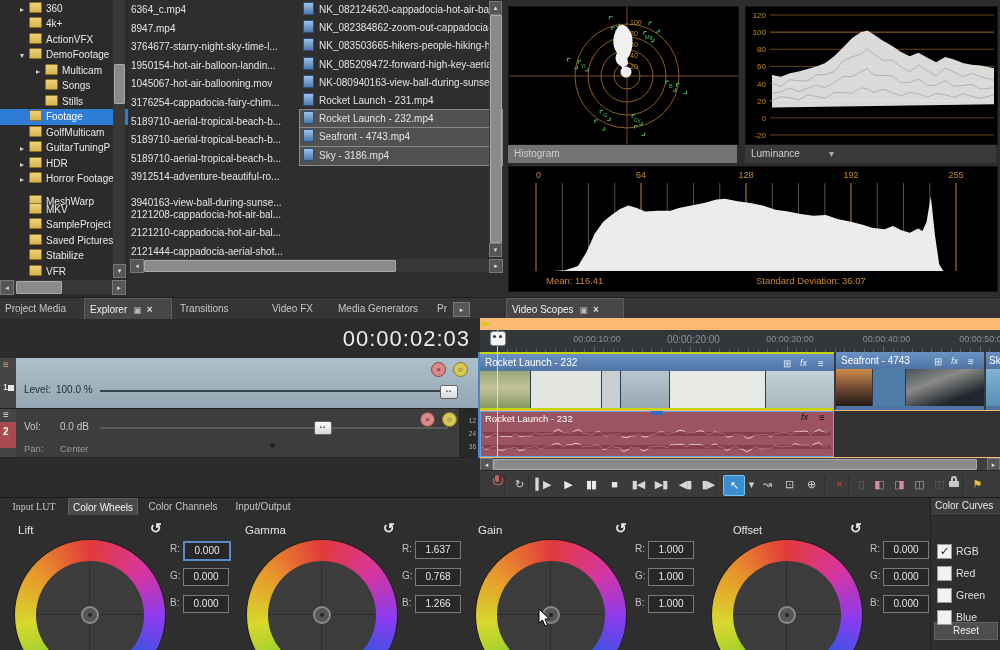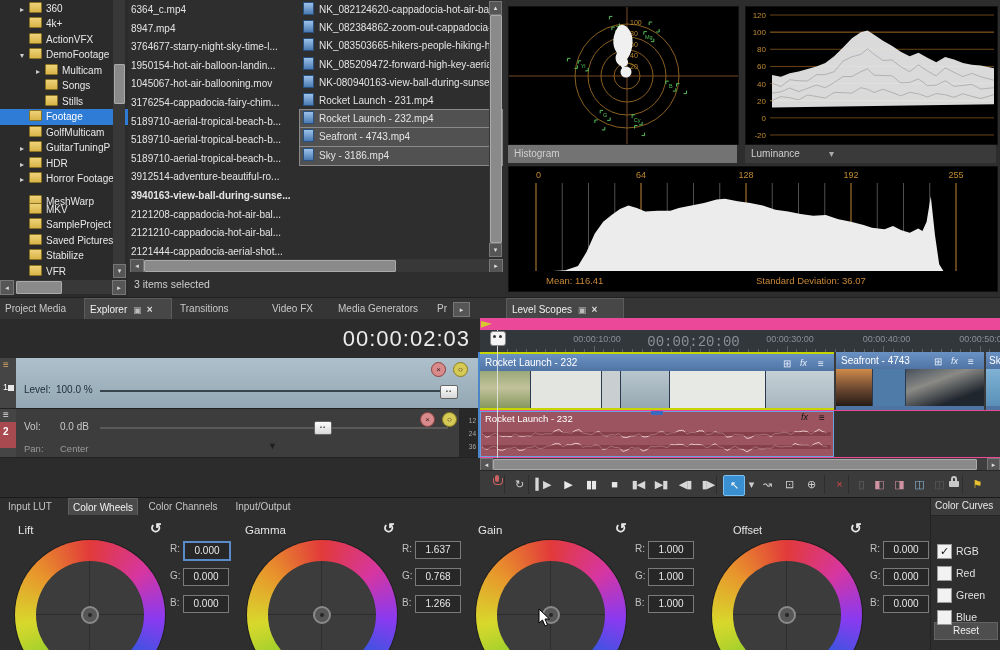--- a/index.html
+++ b/index.html
@@ -86,21 +86,21 @@
       <div class="frow" style="left: 3px; top: 1px; width: 168px;"><span>6364_c.mp4</span></div>
       <div class="frow" style="left: 3px; top: 19.6px; width: 168px;"><span>8947.mp4</span></div>
       <div class="frow" style="left: 3px; top: 38.2px; width: 168px;"><span>3764677-starry-night-sky-time-l...</span></div>
       <div class="frow" style="left: 3px; top: 56.8px; width: 168px;"><span>1950154-hot-air-balloon-landin...</span></div>
       <div class="frow" style="left: 3px; top: 75.4px; width: 168px;"><span>1045067-hot-air-ballooning.mov</span></div>
       <div class="frow" style="left: 3px; top: 94px; width: 168px;"><span>3176254-cappadocia-fairy-chim...</span></div>
       <div class="frow" style="left: 3px; top: 112.6px; width: 168px;"><span>5189710-aerial-tropical-beach-b...</span></div>
       <div class="frow" style="left: 3px; top: 131.2px; width: 168px;"><span>5189710-aerial-tropical-beach-b...</span></div>
       <div class="frow" style="left: 3px; top: 149.8px; width: 168px;"><span>5189710-aerial-tropical-beach-b...</span></div>
       <div class="frow" style="left: 3px; top: 168.4px; width: 168px;"><span>3912514-adventure-beautiful-ro...</span></div>
-      <div class="frow" style="left: 3px; top: 187px; width: 168px; font-weight: bold;"><span>3940163-view-ball-during-sunse...</span></div>
+      <div class="frow" style="left: 3px; top: 194px; width: 168px;"><span>3940163-view-ball-during-sunse...</span></div>
       <div class="frow" style="left: 3px; top: 205.6px; width: 168px;"><span>2121208-cappadocia-hot-air-bal...</span></div>
       <div class="frow" style="left: 3px; top: 224.2px; width: 168px;"><span>2121210-cappadocia-hot-air-bal...</span></div>
       <div class="frow" style="left: 3px; top: 242.8px; width: 168px;"><span>2121444-cappadocia-aerial-shot...</span></div>
       <div class="frow" style="left: 172px; top: 1px; width: 202px;"><span class="fico"></span><span>NK_082124620-cappadocia-hot-air-bal...</span></div>
       <div class="frow" style="left: 172px; top: 19.2px; width: 202px;"><span class="fico"></span><span>NK_082384862-zoom-out-cappadocia-...</span></div>
       <div class="frow" style="left: 172px; top: 37.4px; width: 202px;"><span class="fico"></span><span>NK_083503665-hikers-people-hiking-h...</span></div>
       <div class="frow" style="left: 172px; top: 55.6px; width: 202px;"><span class="fico"></span><span>NK_085209472-forward-high-key-aeria...</span></div>
       <div class="frow" style="left: 172px; top: 73.8px; width: 202px;"><span class="fico"></span><span>NK-080940163-view-ball-during-sunse...</span></div>
       <div class="frow" style="left: 172px; top: 92px; width: 202px;"><span class="fico"></span><span>Rocket Launch - 231.mp4</span></div>
       <div class="frow fsel" style="left: 172px; top: 110.2px; width: 202px;"><span class="fico"></span><span>Rocket Launch - 232.mp4</span></div>
@@ -109,23 +109,20 @@
     </div>
 <div class="abs" style="left:489px;top:1px;width:13px;height:256px;background:#383838;">
   <div class="sbtn" style="left:0;top:0;width:11px;height:12px;line-height:12px;">▴</div>
   <div class="sbtn" style="left:0;bottom:0;width:11px;height:12px;line-height:12px;">▾</div>
   <div class="thumbbar abs" style="left:1px;top:14px;width:10px;height:226px;"></div>
 </div>
 <div class="abs" style="left:130px;top:259px;width:373px;height:13px;background:#383838;">
   <div class="sbtn" style="left:0;top:0;width:12px;height:12px;line-height:12px;">◂</div>
   <div class="thumbbar abs" style="left:14px;top:1px;width:250px;height:10px;"></div>
   <div class="sbtn" style="right:0;top:0;width:12px;height:12px;line-height:12px;">▸</div>
-</div>
-<div class="abs" style="left:128px;top:272px;width:377px;height:25px;background:#2e2e2e;">
-  <span class="abs" style="left:6px;top:6px;color:#cfcfcf;font-size:10.5px;">3 items selected</span>
 </div>
 
 <div class="abs" style="left:505px;top:0;width:495px;height:297px;background:#2d2d2d;"></div>
 <div class="scopebox" id="vectorbox" style="left:508px;top:6px;width:229px;height:137px;"><svg width="229" height="137" viewBox="0 0 229 137">
         <line x1="0" y1="69" x2="229" y2="69" stroke="#7a4a28" stroke-width="1"></line>
         <line x1="118" y1="0" x2="118" y2="137" stroke="#7a4a28" stroke-width="1"></line>
         <circle cx="118" cy="69" r="13" fill="none" stroke="#8a6020" stroke-width="1"></circle>
         <circle cx="118" cy="69" r="26" fill="none" stroke="#8a6020" stroke-width="1"></circle>
         <circle cx="118" cy="69" r="39" fill="none" stroke="#8a6020" stroke-width="1"></circle>
         <circle cx="118" cy="69" r="52" fill="none" stroke="#8a6020" stroke-width="1"></circle>
@@ -214,21 +211,21 @@
       </svg></div>
 
 <div class="abs" id="tabbar" style="left:0;top:297px;width:1000px;height:21px;background:#353535;border-top:1px solid #202020;border-bottom:1px solid #202020;">
       <div class="tab" style="left: 5px; width: 70px; overflow: hidden; box-sizing: border-box;"><span>Project Media</span></div>
       <div class="tab atab" style="left: 84px; width: 88px; overflow: hidden; box-sizing: border-box;"><span>Explorer</span><span style="margin-left: 6px; font-size: 9px; color: rgb(187, 187, 187);">▣</span><span style="margin-left: 5px; font-weight: bold; color: rgb(221, 221, 221);">×</span></div>
       <div class="tab" style="left: 180px; width: 80px; overflow: hidden; box-sizing: border-box;"><span>Transitions</span></div>
       <div class="tab" style="left: 272px; width: 58px; overflow: hidden; box-sizing: border-box;"><span>Video FX</span></div>
       <div class="tab" style="left: 338px; width: 92px; overflow: hidden; box-sizing: border-box;"><span>Media Generators</span></div>
       <div class="tab" style="left: 437px; width: 14px; overflow: hidden; box-sizing: border-box;"><span>Pr</span></div>
       <div class="sbtn" style="left: 453px; top: 4px; width: 15px; height: 13px; line-height: 13px; position: absolute;">▸</div>
-      <div class="tab atab" style="left: 506px; width: 118px; box-sizing: border-box;"><span>Level Scopes</span><span style="margin-left: 6px; font-size: 9px; color: rgb(187, 187, 187);">▣</span><span style="margin-left: 5px; font-weight: bold; color: rgb(221, 221, 221);">×</span></div>
+      <div class="tab atab" style="left: 506px; width: 118px; box-sizing: border-box;"><span>Video Scopes</span><span style="margin-left: 6px; font-size: 9px; color: rgb(187, 187, 187);">▣</span><span style="margin-left: 5px; font-weight: bold; color: rgb(221, 221, 221);">×</span></div>
     </div>
 
 <div class="abs" style="left:0;top:319px;width:480px;height:39px;background:#2b2b2b;">
   <span class="abs" style="right:10px;top:7px;font-size:22px;color:#ececec;letter-spacing:1px;">00:00:02:03</span>
 </div>
 
 <div class="abs" style="left:0;top:358px;width:478px;height:50px;background:linear-gradient(180deg,#aec0cb,#93a8b4);border-bottom:1px solid #222;">
   <div class="abs" style="left:0;top:0;width:16px;height:50px;background:#454545;">
     <span class="abs" style="left:3px;top:1px;color:#d8a860;font-size:10px;">≡</span>
     <span class="abs" style="left:3px;top:24px;color:#fff;font-size:9px;">1</span>
@@ -259,21 +256,21 @@
   <div class="circ" style="left:420px;top:3px;background:#d98a8a;border:1px solid #8a4040;">×</div>
   <div class="circ" style="left:442px;top:3px;background:#d6ca56;border:1px solid #8a7e20;">○</div>
   <div class="abs" id="meterstrip" style="left:459px;top:0;width:19px;height:48px;background:#282828;">
         <span style="position: absolute; right: 2px; top: 8px; font-size: 6.5px; color: rgb(170, 170, 170);">12</span>
         <span style="position: absolute; right: 2px; top: 21px; font-size: 6.5px; color: rgb(170, 170, 170);">24</span>
         <span style="position: absolute; right: 2px; top: 34px; font-size: 6.5px; color: rgb(170, 170, 170);">36</span>
       </div>
 </div>
 
 
-<div class="abs" style="left:480px;top:318px;width:520px;height:152px;background:#ec4899;overflow:hidden;">
+<div class="abs" style="left:480px;top:318px;width:520px;height:152px;background:#fdba74;overflow:hidden;">
   <div class="flagmark" style="left:1px;top:3px;"></div>
   <div class="abs" id="ruler" style="left:0;top:12px;width:520px;height:22px;background:#32373b;border-bottom:1px solid #1a1a1a;">
         <span style="position: absolute; left: 17px; bottom: 0px; width: 1px; height: 6px; background: rgb(92, 97, 102);"></span>
         <span style="position: absolute; left: 26.65px; bottom: 0px; width: 1px; height: 3px; background: rgb(92, 97, 102);"></span>
         <span style="position: absolute; left: 36.3px; bottom: 0px; width: 1px; height: 3px; background: rgb(92, 97, 102);"></span>
         <span style="position: absolute; left: 45.95px; bottom: 0px; width: 1px; height: 3px; background: rgb(92, 97, 102);"></span>
         <span style="position: absolute; left: 55.6px; bottom: 0px; width: 1px; height: 3px; background: rgb(92, 97, 102);"></span>
         <span style="position: absolute; left: 65.25px; bottom: 0px; width: 1px; height: 3px; background: rgb(92, 97, 102);"></span>
         <span style="position: absolute; left: 74.9px; bottom: 0px; width: 1px; height: 3px; background: rgb(92, 97, 102);"></span>
         <span style="position: absolute; left: 84.55px; bottom: 0px; width: 1px; height: 3px; background: rgb(92, 97, 102);"></span>
@@ -315,21 +312,21 @@
         <span style="position: absolute; left: 431.95px; bottom: 0px; width: 1px; height: 3px; background: rgb(92, 97, 102);"></span>
         <span style="position: absolute; left: 441.6px; bottom: 0px; width: 1px; height: 3px; background: rgb(92, 97, 102);"></span>
         <span style="position: absolute; left: 451.25px; bottom: 0px; width: 1px; height: 3px; background: rgb(92, 97, 102);"></span>
         <span style="position: absolute; left: 460.9px; bottom: 0px; width: 1px; height: 3px; background: rgb(92, 97, 102);"></span>
         <span style="position: absolute; left: 470.55px; bottom: 0px; width: 1px; height: 3px; background: rgb(92, 97, 102);"></span>
         <span style="position: absolute; left: 480.2px; bottom: 0px; width: 1px; height: 3px; background: rgb(92, 97, 102);"></span>
         <span style="position: absolute; left: 489.85px; bottom: 0px; width: 1px; height: 3px; background: rgb(92, 97, 102);"></span>
         <span style="position: absolute; left: 499.5px; bottom: 0px; width: 1px; height: 6px; background: rgb(92, 97, 102);"></span>
         <span style="position: absolute; left: 509.15px; bottom: 0px; width: 1px; height: 3px; background: rgb(92, 97, 102);"></span>
         <span style="position: absolute; left: 117px; top: 4px; transform: translateX(-50%); color: rgb(138, 144, 150); font-size: 9px; white-space: nowrap;">00:00:10:00</span>
-        <span style="position: absolute; left: 213.5px; top: 4px; transform: translateX(-50%); color: rgb(138, 144, 150); font-size: 14px; white-space: nowrap; font-family: Liberation Mono, monospace;">00:00:20:00</span>
+        <span style="position: absolute; left: 213.5px; top: 4px; transform: translateX(-50%); color: rgb(138, 144, 150); font-size: 10px; white-space: nowrap;">00:00:20:00</span>
         <span style="position: absolute; left: 310px; top: 4px; transform: translateX(-50%); color: rgb(138, 144, 150); font-size: 9px; white-space: nowrap;">00:00:30:00</span>
         <span style="position: absolute; left: 406.5px; top: 4px; transform: translateX(-50%); color: rgb(138, 144, 150); font-size: 9px; white-space: nowrap;">00:00:40:00</span>
         <span style="position: absolute; left: 503px; top: 4px; transform: translateX(-50%); color: rgb(138, 144, 150); font-size: 9px; white-space: nowrap;">00:00:50:00</span>
       </div>
 
   <div class="abs" id="vtrack" style="left:0;top:34px;width:520px;height:58px;background:#3a3a3a;">
 
     <div class="abs" style="left:0;top:0;width:354px;height:58px;background:#4f74a4;border-top:2px solid #c6d500;border-bottom:2px solid #c6d500;box-sizing:border-box;">
       <div class="clip-titlebar">
         <span style="padding-left:5px;">Rocket Launch - 232</span>
@@ -424,21 +421,21 @@
       <span class="ticon" style="left: 372px; width: 18px; color: rgb(106, 106, 106); letter-spacing: -1px;">▯</span>
       <span class="ticon" style="left: 390px; width: 18px; color: rgb(208, 145, 160); letter-spacing: -1px;">◧</span>
       <span class="ticon" style="left: 410px; width: 18px; color: rgb(208, 145, 160); letter-spacing: -1px;">◨</span>
       <span class="ticon" style="left: 430px; width: 18px; color: rgb(134, 184, 218); letter-spacing: -1px;">◫</span>
       <span class="ticon" style="left: 450px; width: 18px; color: rgb(94, 94, 94); letter-spacing: -1px;">◫</span>
       <span class="ticon" style="left: 465px; width: 18px; color: rgb(200, 200, 200); letter-spacing: -1px;"><span class="lock-icon"></span></span>
       <span class="ticon" style="left: 488px; width: 18px; color: rgb(232, 192, 48); letter-spacing: -1px;">⚑</span>
     </div>
 
 <div class="abs" id="cgpanel" style="left:0;top:497px;width:930px;height:153px;background:#2e2e2e;border-top:1px solid #1a1a1a;overflow:hidden;">
-      <div style="position: absolute; left: 8px; top: 0px; width: 52px; height: 17px; line-height: 17px; font-size: 10px; color: rgb(196, 196, 196);">Input LUT</div>
+      <div style="position: absolute; left: 8px; top: 0px; width: 52px; height: 17px; line-height: 17px; text-align: center; font-size: 10px; color: rgb(196, 196, 196); font-family: Liberation Serif, serif;">Input LUT</div>
       <div style="position: absolute; left: 68px; top: 0px; width: 70px; height: 17px; line-height: 17px; text-align: center; font-size: 10px; background: rgb(74, 74, 74); color: rgb(242, 242, 242); border-top: 1px solid rgb(94, 94, 94); border-right: 1px solid rgb(94, 94, 94); border-left: 1px solid rgb(94, 94, 94); border-image: initial; border-bottom: none; box-sizing: border-box;">Color Wheels</div>
       <div style="position: absolute; left: 143px; top: 0px; width: 80px; height: 17px; line-height: 17px; text-align: center; font-size: 10px; color: rgb(196, 196, 196);">Color Channels</div>
       <div style="position: absolute; left: 228px; top: 0px; width: 70px; height: 17px; line-height: 17px; text-align: center; font-size: 10px; color: rgb(196, 196, 196);">Input/Output</div>
       <div style="position: absolute; left: 18px; top: 26px; font-size: 11.5px; color: rgb(228, 228, 228);">Lift</div>
       <div style="position: absolute; left: 150px; top: 22px; font-size: 14px; color: rgb(232, 232, 232); font-weight: bold;">↺</div>
       <div class="wheel" style="left: 15px; top: 42px;">
         <div class="wheelin">
           <div class="wline-v"></div>
           <div class="wline-h"></div>
           <div class="puck"></div>

